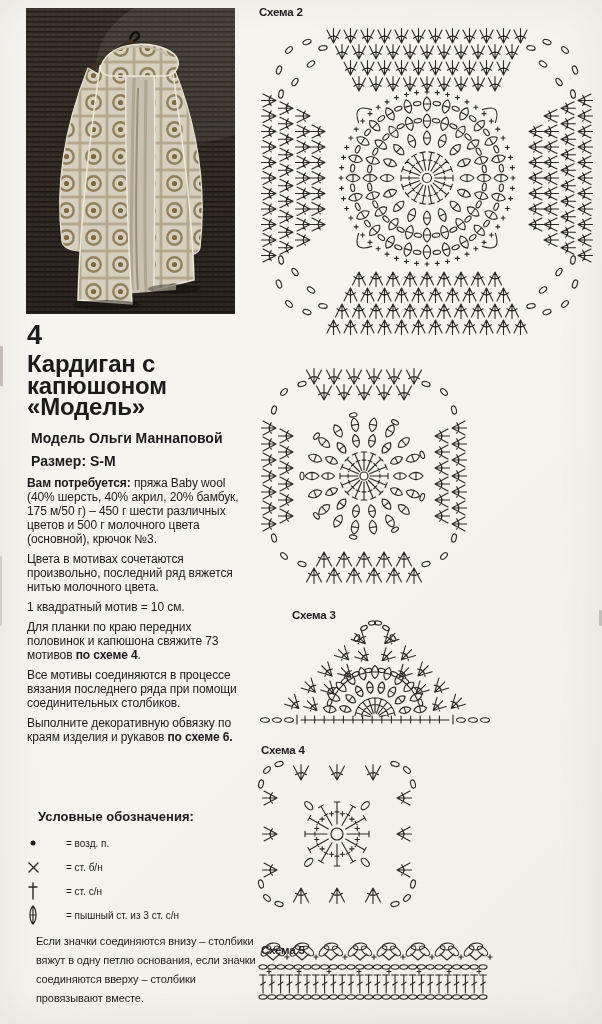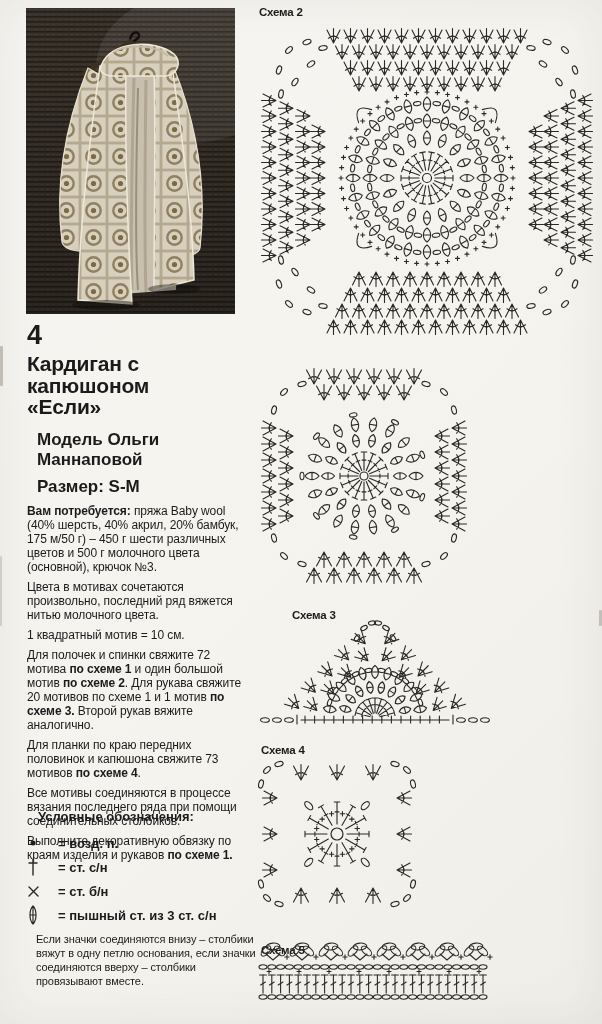--- a/index.html
+++ b/index.html
@@ -9,29 +9,29 @@
         font-family:"Liberation Sans",sans-serif;color:#1b1b1b;}
   .page svg{position:absolute;display:block;}
   #photo{left:26px;top:8px;width:209px;height:306px;}
   #svg2{left:255px;top:20px;width:347px;height:318px;}
   #svg1{left:256px;top:366px;width:226px;height:222px;}
   #svg3{left:255px;top:618px;width:242px;height:124px;}
   #svg4{left:255px;top:758px;width:168px;height:152px;}
   #svg5{left:255px;top:930px;width:238px;height:74px;}
   #textcol{position:absolute;left:27px;top:320px;width:224px;}
   .num{font-size:27px;font-weight:bold;line-height:30px;}
-  .title{font-size:21px;font-weight:bold;line-height:21.5px;margin:3px 0 12px;letter-spacing:-.2px;}
-  .model{font-size:17px;font-weight:bold;margin:0 10px 7px;}
+  .title{font-size:24px;font-weight:bold;line-height:21.5px;margin:3px 0 12px;letter-spacing:-.2px;}
+  .model{font-size:14px;font-weight:bold;margin:0 4px 7px;}
   p.body{margin:4px 0 6px;font-size:12px;line-height:14px;letter-spacing:-.1px;}
   #legend{position:absolute;left:26px;top:809px;width:232px;}
   .lhead{font-size:13px;font-weight:bold;margin:0 0 8px 12px;}
   .lrow{display:flex;align-items:center;margin:0 0 2px;}
   .lrow svg{position:static;flex:0 0 auto;}
-  .ltxt{font-size:13px;font-weight:bold;margin-left:12px;}
-  .lnote{margin:6px 0 0 10px;font-size:11px;line-height:14px;letter-spacing:-.1px;}
+  .ltxt{font-size:10px;font-weight:normal;margin-left:20px;}
+  .lnote{margin:6px 0 0 10px;font-size:11px;line-height:19px;letter-spacing:-.1px;}
   .slabel{position:absolute;font-size:11.5px;font-weight:bold;letter-spacing:-.2px;}
   .speck{position:absolute;background:#9a958a;border-radius:1px;}
 </style>
 </head>
 <body>
 
 <div class="page">
 
   <svg id="photo" viewBox="0 0 209 306">
     <defs>
@@ -64,54 +64,53 @@
     <path d="M74 58C64 130 54 210 52 292L106 296C101 215 99 135 100 60Z" fill="url(#granny)" stroke="#efe8d7" stroke-width="1.5"></path>
     <path d="M146 58C156 130 166 200 168 272L128 282C128 210 130 135 128 60Z" fill="url(#granny)" stroke="#efe8d7" stroke-width="1.5"></path>
     <path d="M76 56C84 34 128 30 148 46C156 54 152 66 140 68L84 68C76 66 72 62 76 56Z" fill="url(#granny)" stroke="#efe8d7" stroke-width="1.5"></path>
     <path d="M88 44C100 36 130 36 142 48" stroke="#c4bba6" stroke-width="2" fill="none"></path>
     <ellipse cx="80" cy="297" rx="34" ry="5" fill="#0d0b08" opacity="0.45"></ellipse>
     <ellipse cx="148" cy="281" rx="26" ry="5" fill="#0d0b08" opacity="0.4"></ellipse>
   </svg>
 
   <div id="textcol">
     <div class="num">4</div>
-    <h1 class="title"><span>Кардиган с капюшоном</span><br><span>«Если»</span></h1>
+    <h1 class="title"><span>Кардиган с капюшоном</span><br><span>«Модель»</span></h1>
     <div class="model">Модель Ольги Маннаповой</div>
     <div class="model">Размер: S-M</div>
     <div id="paras">
         <p class="body"><b>Вам потребуется: </b><span>пряжа Baby wool (40% шерсть, 40% акрил, 20% бамбук, 175 м/50 г) – 450 г шести различных цветов и 500 г молочного цвета (основной), крючок №3.</span></p>
         <p class="body"><span>Цвета в мотивах сочетаются произвольно, последний ряд вяжется нитью молочного цвета.</span></p>
         <p class="body"><span>1 квадратный мотив = 10 см.</span></p>
-        <p class="body"><span>Для полочек и спинки свяжите 72 мотива </span><b>по схеме 1</b><span> и один большой мотив </span><b>по схеме 2</b><span>. Для рукава свяжите 20 мотивов по схеме 1 и 1 мотив </span><b>по схеме 3.</b><span> Второй рукав вяжите аналогично.</span></p>
         <p class="body"><span>Для планки по краю передних половинок и капюшона свяжите 73 мотивов </span><b>по схеме 4</b><span>.</span></p>
         <p class="body"><span>Все мотивы соединяются в процессе вязания последнего ряда при помощи соединительных столбиков.</span></p>
-        <p class="body"><span>Выполните декоративную обвязку по краям изделия и рукавов </span><b>по схеме 1.</b></p>
+        <p class="body"><span>Выполните декоративную обвязку по краям изделия и рукавов </span><b>по схеме 6.</b></p>
       </div>
   </div>
 
   <div id="legend">
     <div class="lhead">Условные обозначения:</div>
     <div id="legend-items">
         <div class="lrow">
           <svg width="20" height="22" viewBox="0 0 20 22">
             <circle cx="7" cy="11" r="2.5" fill="#1d1d1d"></circle>
           </svg>
           <span class="ltxt">= возд. п.</span>
         </div>
         <div class="lrow">
           <svg width="20" height="22" viewBox="0 0 20 22">
+            <path d="M3 7L12 16M12 7L3 16" fill="none" stroke="#2b2927" stroke-width="1.4" stroke-linecap="round"></path>
+          </svg>
+          <span class="ltxt">= ст. б/н</span>
+        </div>
+        <div class="lrow">
+          <svg width="20" height="22" viewBox="0 0 20 22">
             <path d="M7 3V19M3 7H11" fill="none" stroke="#2b2927" stroke-width="1.4" stroke-linecap="round"></path>
           </svg>
           <span class="ltxt">= ст. с/н</span>
-        </div>
-        <div class="lrow">
-          <svg width="20" height="22" viewBox="0 0 20 22">
-            <path d="M3 7L12 16M12 7L3 16" fill="none" stroke="#2b2927" stroke-width="1.4" stroke-linecap="round"></path>
-          </svg>
-          <span class="ltxt">= ст. б/н</span>
         </div>
         <div class="lrow">
           <svg width="20" height="22" viewBox="0 0 20 22">
             <path d="M7 2C11 6 11 16 7 20C3 16 3 6 7 2ZM7 2V20M4.5 11H9.5" fill="none" stroke="#2b2927" stroke-width="1.2" stroke-linecap="round"></path>
           </svg>
           <span class="ltxt">= пышный ст. из 3 ст. с/н</span>
         </div>
       </div>
     <p class="lnote">Если значки соединяются внизу – столбики вяжут в одну петлю основания, если значки соединяются вверху – столбики провязывают вместе.</p>
   </div>

